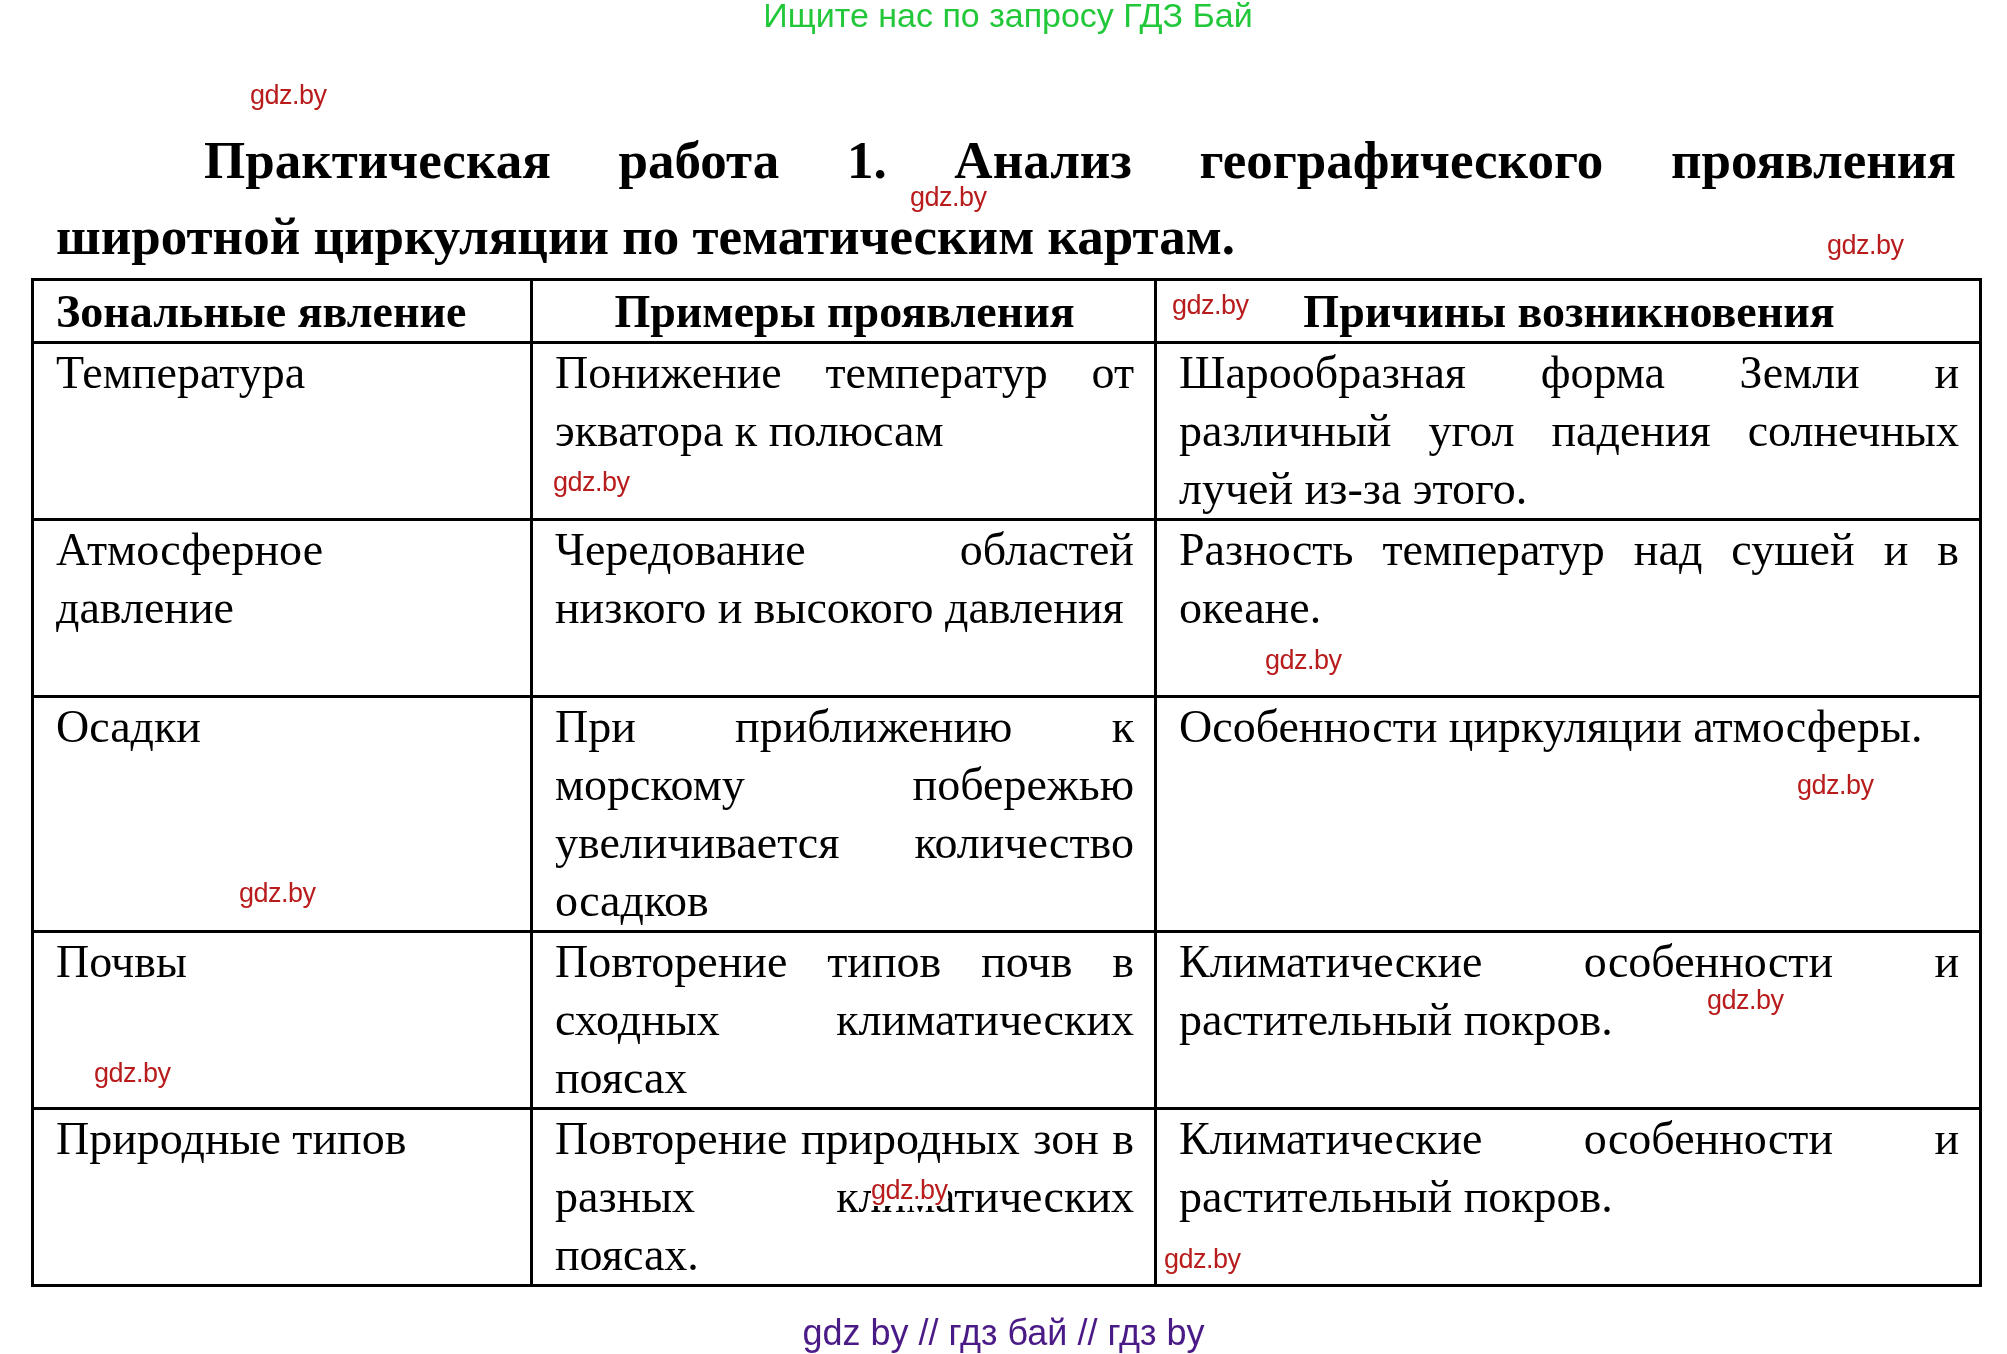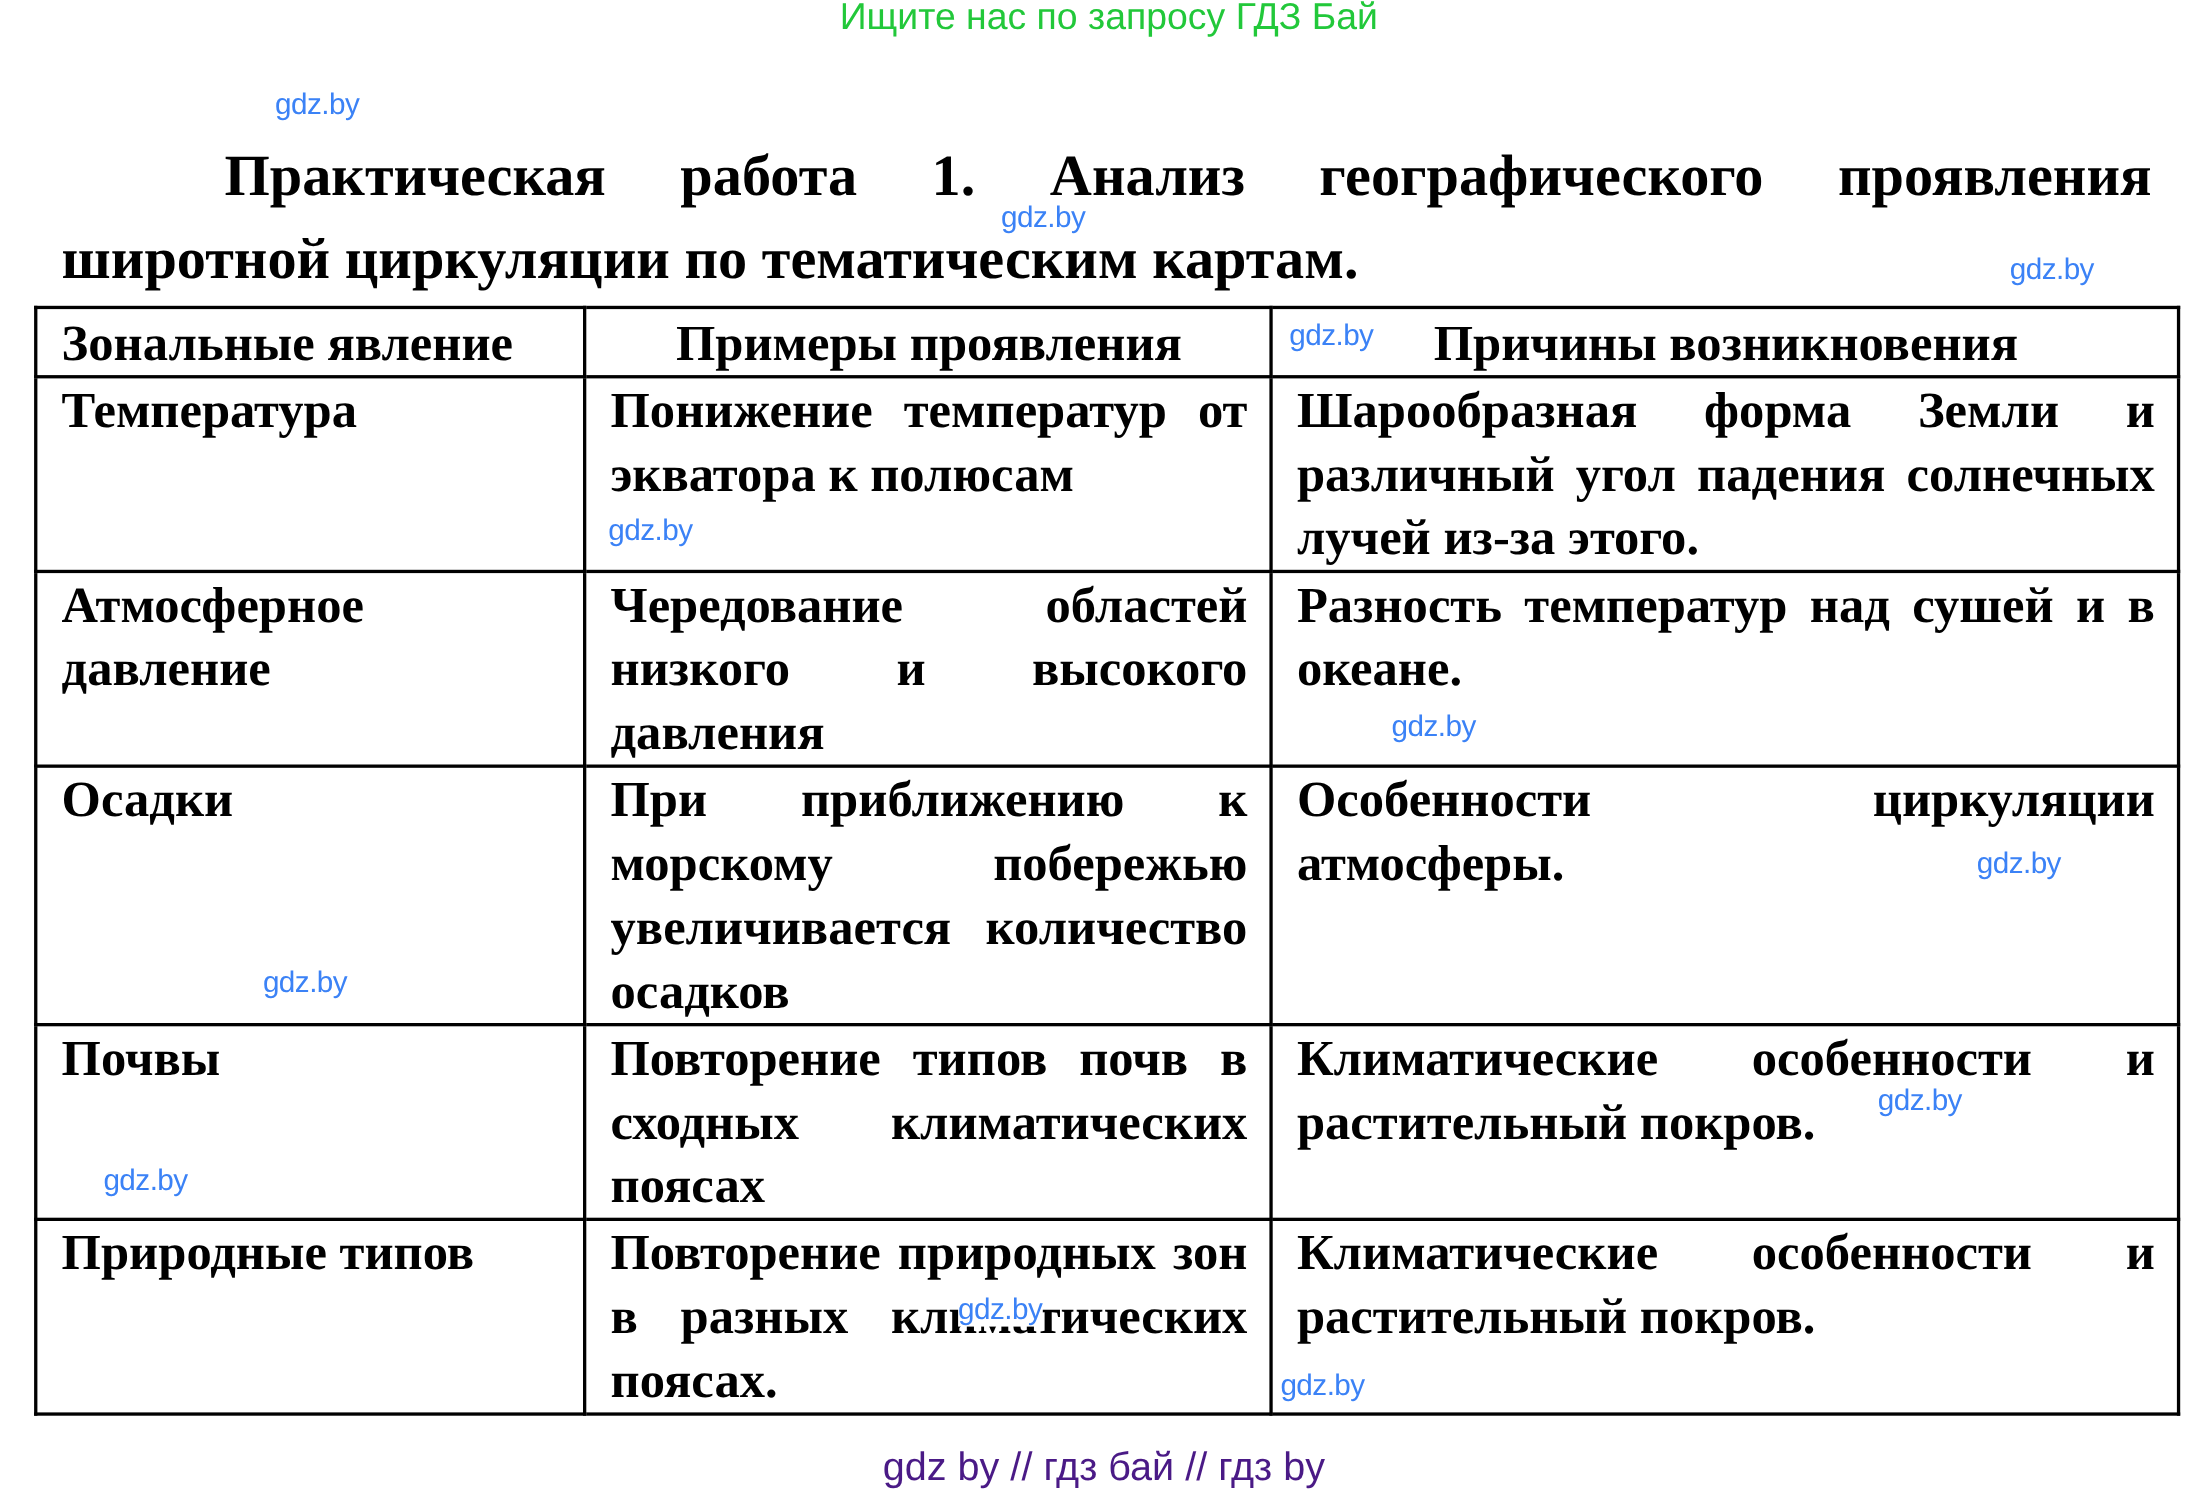--- a/index.html
+++ b/index.html
@@ -1,26 +1,26 @@
 <!DOCTYPE html>
 <html><head>
 <meta charset="utf-8">
 <style>
   html, body { margin:0; padding:0; background:#ffffff; }
   body { width:2007px; height:1354px; position:relative; overflow:hidden; font-family:"Liberation Serif", serif; color:#000; }
   .promo { position:absolute; top:-4px; left:0; width:2016px; text-align:center; font-family:"Liberation Sans", sans-serif; font-size:34px; color:#22c83a; }
-  .wm { position:absolute; font-family:"Liberation Sans", sans-serif; font-size:27px; color:#3b82f6; letter-spacing:-0.5px; }
+  .wm { position:absolute; font-family:"Liberation Sans", sans-serif; font-size:27px; color:#b91c1c; letter-spacing:-0.5px; }
   .title { position:absolute; left:56px; width:1900px; font-weight:bold; font-size:53px; line-height:76px; }
   .t1 { top:122px; left:204px; width:1752px; text-align:justify; text-align-last:justify; }
   .t2 { top:198px; }
   table { position:absolute; left:31px; top:278px; width:1948px; border-collapse:collapse; table-layout:fixed;border-radius:29px; }
   td, th { border:3px solid #000; vertical-align:top; padding:0 20px 0 22px; font-size:46px; line-height:58px; }
   th { font-weight:bold; text-align:center; height:57px; padding-top:2px; }
   th.c1 { text-align:left; padding-left:22px; }
-  td { font-weight:bold; }
+  td { font-weight:normal; }
   td.j { text-align:justify; }
   .r1 td { height:172px; }
   .r2 td { height:174px; }
   .r3 td { height:230px; }
   .r4 td { height:172px; }
   .r5 td { height:173px; }
   .footer { position:absolute; top:1312px; left:0; width:2007px; text-align:center; font-family:"Liberation Sans", sans-serif; font-size:36px; color:#4a1a86; }
 </style>
 </head>
 <body>

